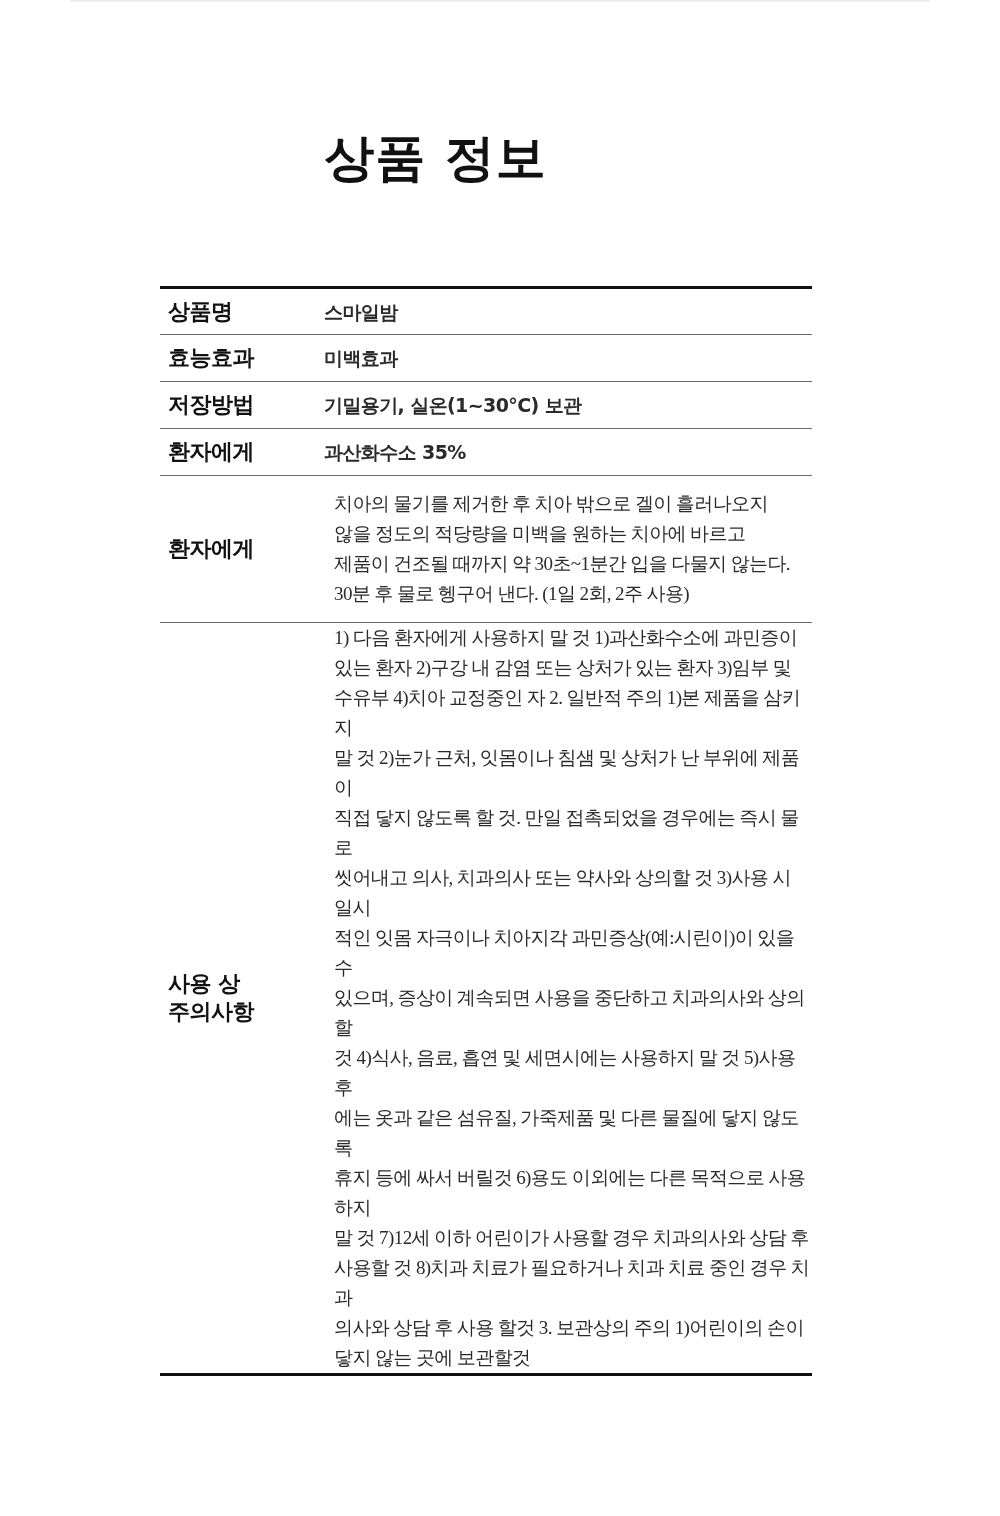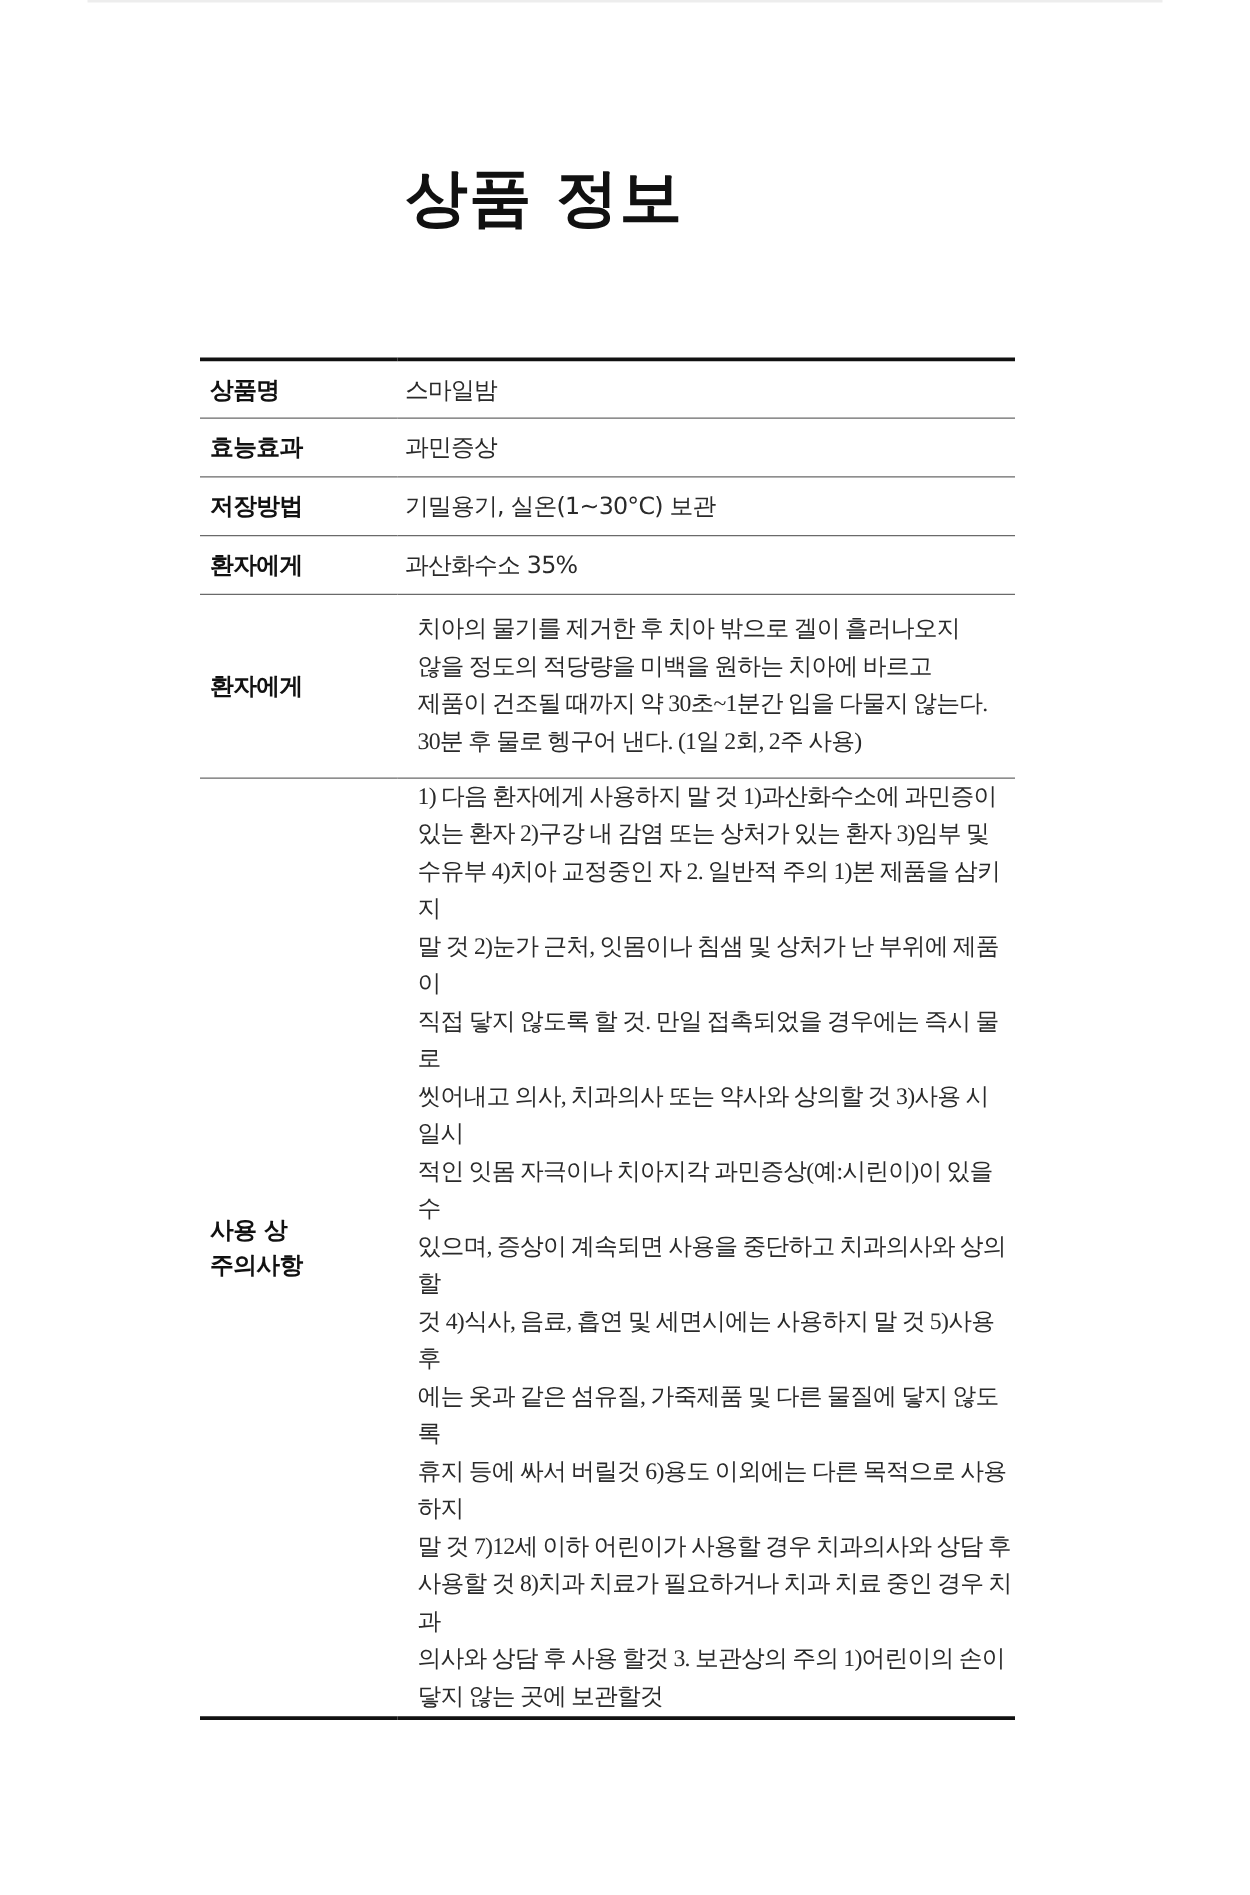--- a/index.html
+++ b/index.html
@@ -21,26 +21,26 @@
     position: absolute; left: 160px; top: 286px; width: 652px;
     border-collapse: collapse;
     border-top: 3px solid #111111;
     border-bottom: 3px solid #111111;
   }
   .info-table tr { border-bottom: 1px solid #6a6a6a; }
   .info-table tr:last-child { border-bottom: none; }
   .info-table td { padding: 0; vertical-align: middle; }
   .label-cell {
     width: 150px; padding-left: 8px !important;
-    font-size: 19px; font-weight: bold; color: #111111; line-height: 28px;
+    font-size: 22px; font-weight: bold; color: #111111; line-height: 28px;
   }
   .value-cell {
     font-size: 19px; color: #2a2a2a; line-height: 30px; padding-right: 0;
   }
-  .value-cell.single { padding-left: 6px !important; }
+  .value-cell.single { padding-left: 6px !important; font-weight: bold; }
   .value-cell.multi { padding-left: 16px !important; font-family: Liberation Serif, serif; }
   .label-text { display: block; white-space: pre-line; letter-spacing: -0.5px; }
   .value-text { display: block; white-space: pre-line; letter-spacing: -0.6px; }
   .r-short { height: 47px; }
   .r-usage { height: 147px; }
   .r-lot { height: 79px; }
   .r-caution { height: 489px; }
 </style>
 </head>
 <body>
@@ -57,21 +57,21 @@
         </td>
       <td class="value-cell single">
           <span class="value-text">스마일밤</span>
         </td>
     </tr>
     <tr class="r-short">
       <td class="label-cell">
           <span class="label-text">효능효과</span>
         </td>
       <td class="value-cell single">
-          <span class="value-text">과민증상</span>
+          <span class="value-text">미백효과</span>
         </td>
     </tr>
     <tr class="r-short">
       <td class="label-cell">
           <span class="label-text">저장방법</span>
         </td>
       <td class="value-cell single">
           <span class="value-text">기밀용기, 실온(1~30°C) 보관</span>
         </td>
     </tr>

